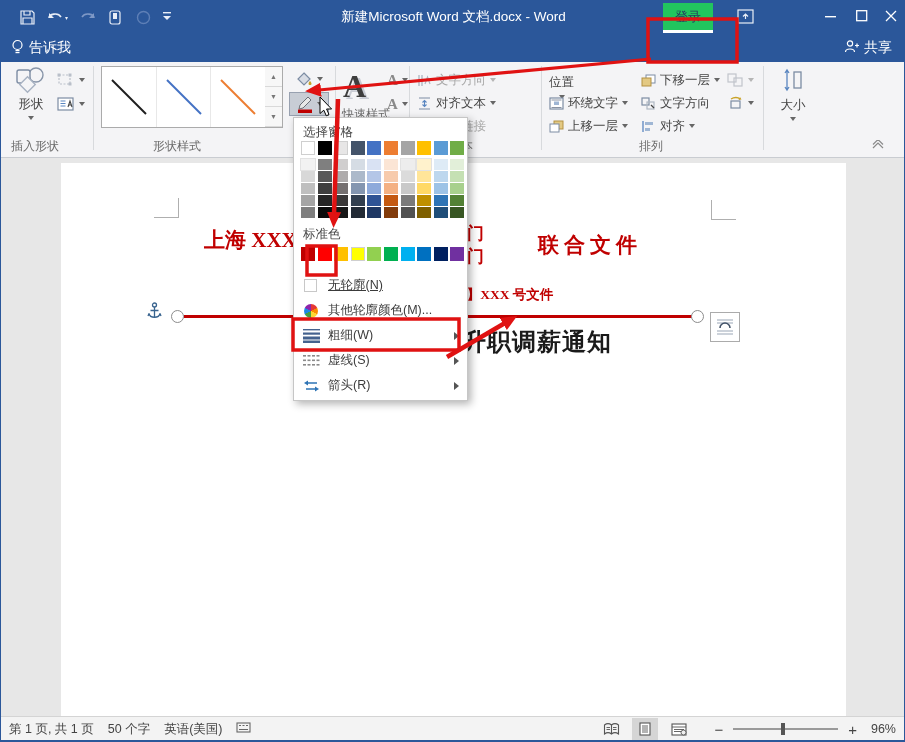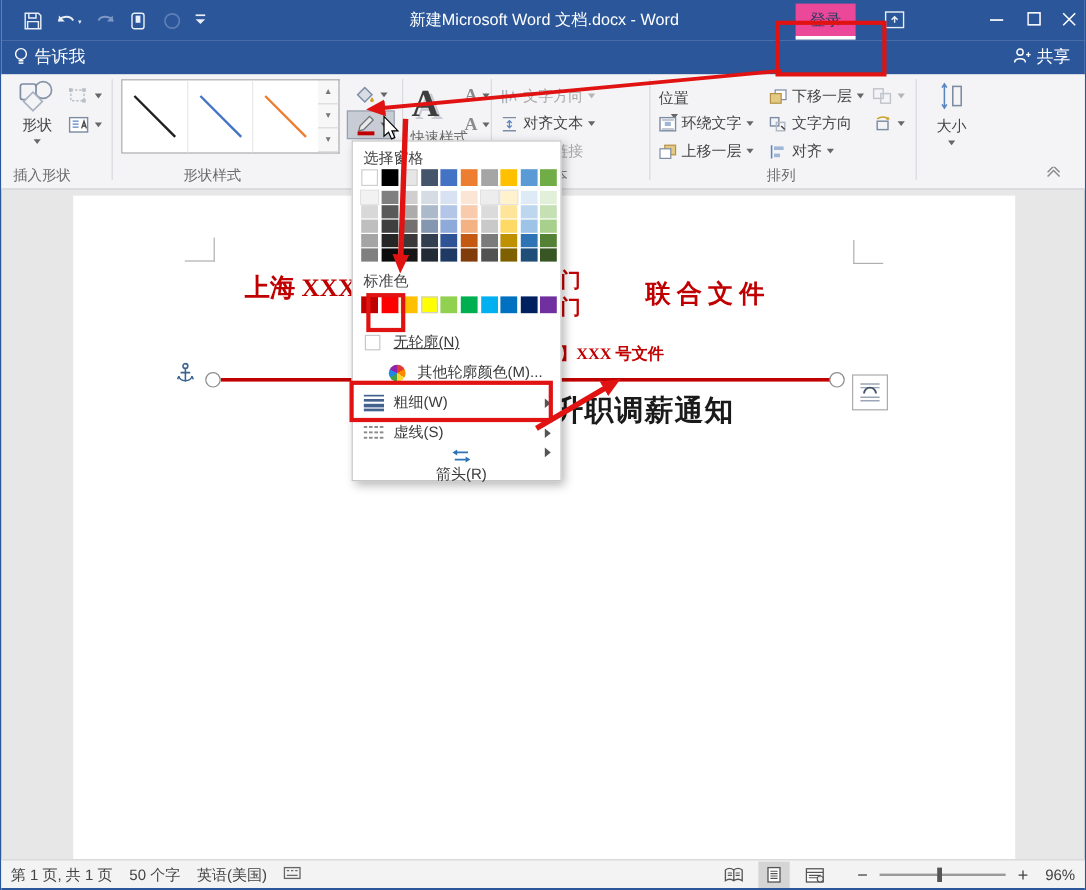--- a/index.html
+++ b/index.html
@@ -4,21 +4,21 @@
 <style>
   html,body{margin:0;padding:0;}
   body{width:905px;height:742px;position:relative;overflow:hidden;
        font-family:"Liberation Sans",sans-serif;background:#E7E7E7;
        border-left:1px solid #2B579A;border-right:1px solid #2B579A;box-sizing:border-box;}
   .abs{position:absolute;}
   
   #titlebar{left:0;top:0;width:905px;height:34px;background:#2B579A;color:#fff;}
   .qat-btn{display:inline-flex;align-items:center;justify-content:center;height:20px;}
   #title-text{left:0;right:0;top:8px;text-align:center;font-size:13.5px;color:#fff;}
-  #signin{left:662px;top:3px;width:50px;height:27px;background:#ec4899;color:#253a5e;
+  #signin{left:662px;top:3px;width:50px;height:27px;background:#22c55e;color:#253a5e;
           font-size:13px;display:flex;align-items:center;justify-content:center;}
   #signin-underline{left:662px;top:30px;width:50px;height:3px;background:#fff;}
   .winbtn{top:0;width:32px;height:32px;display:flex;align-items:center;justify-content:center;}
   
   #tabbar{left:0;top:34px;width:905px;height:28px;background:#2B579A;display:flex;align-items:stretch;}
   .tab{color:#fff;font-size:14px;padding:0 10px;display:flex;align-items:center;cursor:default;white-space:nowrap;}
   .tab.active{background:#F4F4F6;color:#333;}
   .tab-extra{color:#fff;font-size:14px;display:flex;align-items:center;gap:5px;padding:0 10px;}
   #share-tab{margin-left:auto;padding-right:14px;}
   
@@ -479,21 +479,21 @@
     </div>
   <div id="menu-items">
       <div class="mitem" style="top: 155px; text-decoration: underline;">
         <span class="mic">
           <svg width="16" height="16">
             <rect x="1.5" y="1.5" width="12" height="12" fill="#fff" stroke="#C8C8C8"></rect>
           </svg>
         </span>
         <span class="mlbl">无轮廓(N)</span>
       </div>
-      <div class="mitem" style="top: 180px; margin-left: 20px;">
+      <div class="mitem" style="top: 180px;">
         <span class="mic">
           <span style="display:inline-block;width:14px;height:14px;border-radius:50%;background:conic-gradient(#E53935 0 17%,#FB8C00 17% 33%,#FDD835 33% 50%,#43A047 50% 67%,#1E88E5 67% 83%,#8E24AA 83% 100%);"></span>
         </span>
         <span class="mlbl">其他轮廓颜色(M)...</span>
       </div>
       <div class="mitem" style="top: 205px;">
         <span class="mic">
           <svg width="17" height="15">
             <rect x="0" y="1" width="17" height="1.4" fill="#44628E"></rect>
             <rect x="0" y="4.5" width="17" height="2.2" fill="#44628E"></rect>
@@ -519,21 +519,21 @@
               <rect x="0" y="10" width="3" height="1.6"></rect>
               <rect x="4.5" y="10" width="3" height="1.6"></rect>
               <rect x="9" y="10" width="3" height="1.6"></rect>
               <rect x="13.5" y="10" width="3" height="1.6"></rect>
             </g>
           </svg>
         </span>
         <span class="mlbl">虚线(S)</span>
         <span class="subarrow"></span>
       </div>
-      <div class="mitem" style="top: 255px; flex-direction: column;">
+      <div class="mitem" style="top: 255px;">
         <span class="mic">
           <svg width="17" height="14">
             <path d="M3 4 h11 M3 10 h11" stroke="#2E74B5" stroke-width="1.4"></path>
             <path d="M5 1.5 L1 4 L5 6.5 z" fill="#2E74B5"></path>
             <path d="M12 7.5 L16 10 L12 12.5 z" fill="#2E74B5"></path>
           </svg>
         </span>
         <span class="mlbl">箭头(R)</span>
         <span class="subarrow"></span>
       </div>

